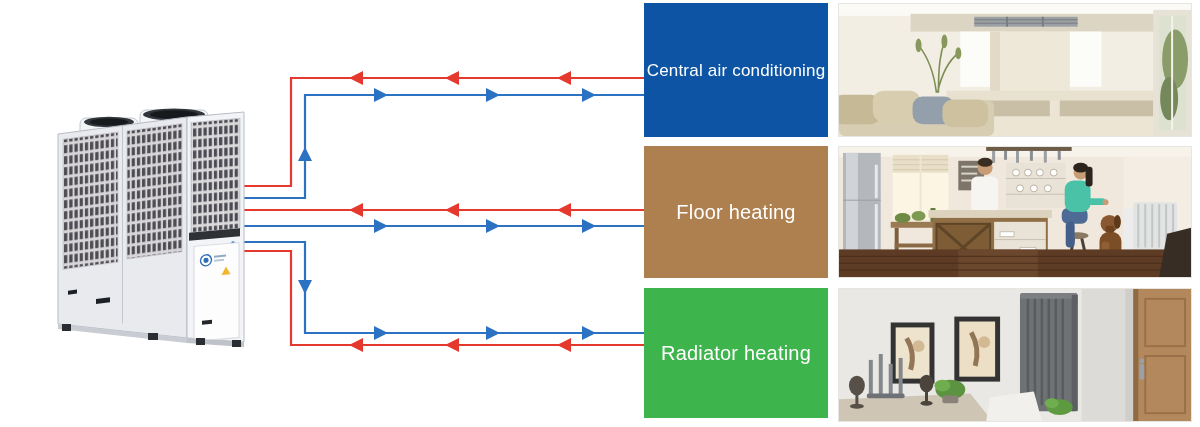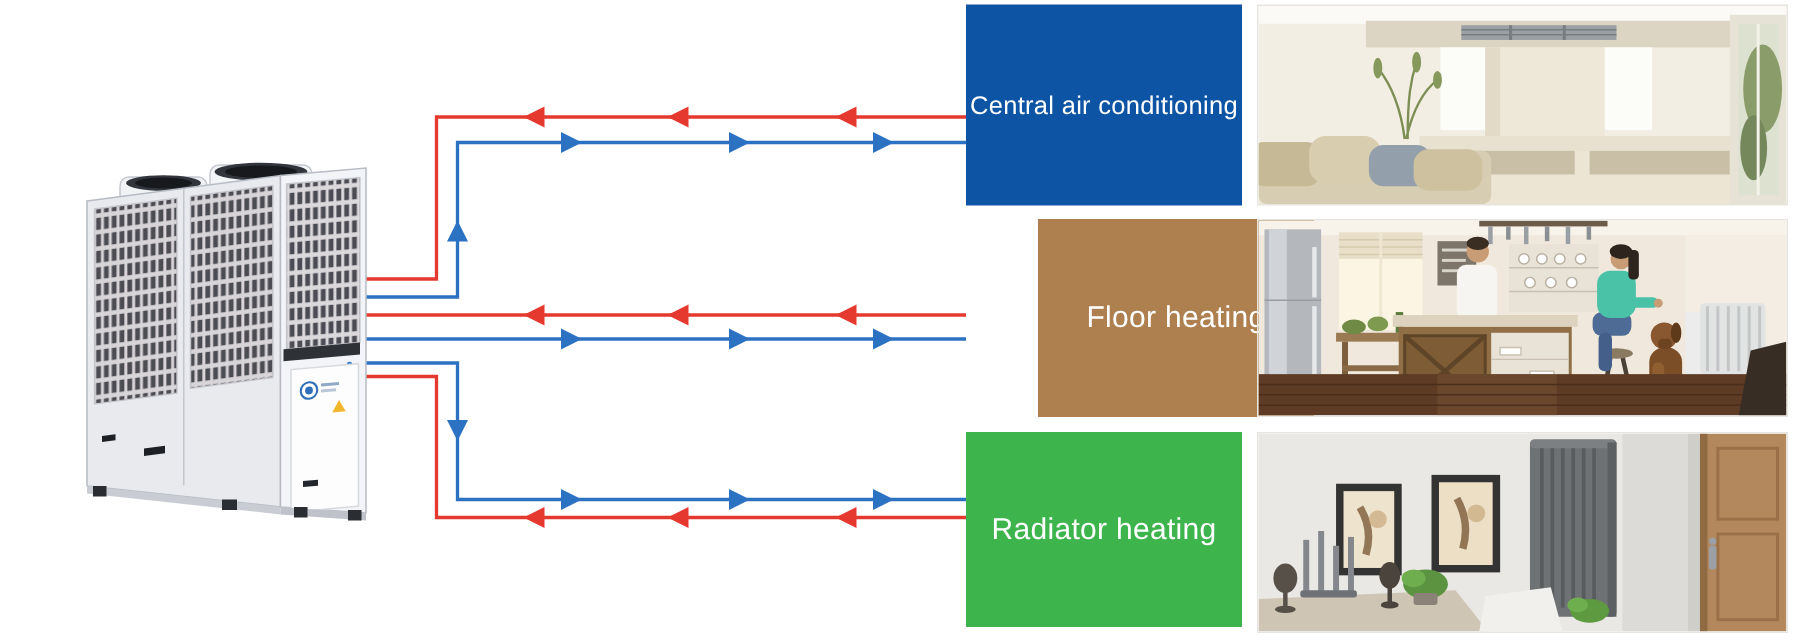--- a/index.html
+++ b/index.html
@@ -10,21 +10,21 @@
   
   .p-hot {stroke:var(--pipe-hot,#e5382e); fill:none; stroke-width:2.2px;}
   .p-cold{stroke:var(--pipe-cold,#2c72c2); fill:none; stroke-width:2.2px;}
   .a-hot {fill:var(--pipe-hot,#e5382e);}
   .a-cold{fill:var(--pipe-cold,#2c72c2);}
 
   
   .box{position:absolute;left:644px;width:184px;display:flex;align-items:center;justify-content:center;
        text-align:center;color:var(--label-text,#ffffff);letter-spacing:.2px;}
   .box-1{top:3px;height:134px;background:var(--box-central-air,#0d55a4);font-size:17px;line-height:23px;}
-  .box-2{top:146px;height:132px;background:var(--box-floor-heating,#ae7f4f);font-size:20px;margin-left:48px;}
+  .box-2{top:146px;height:132px;background:var(--box-floor-heating,#ae7f4f);font-size:20px;}
   .box-3{top:288px;height:130px;background:var(--box-radiator-heating,#3eb44d);font-size:20px;}
 
   
   .photo{position:absolute;left:838px;width:354px;overflow:hidden;border:1px solid #e7e5e0;box-sizing:border-box;}
   .photo svg{display:block;width:100%;height:100%;}
   .photo-1{top:3px;height:134px;}
   .photo-2{top:146px;height:132px;}
   .photo-3{top:288px;height:134px;}
 </style>
 </head>

